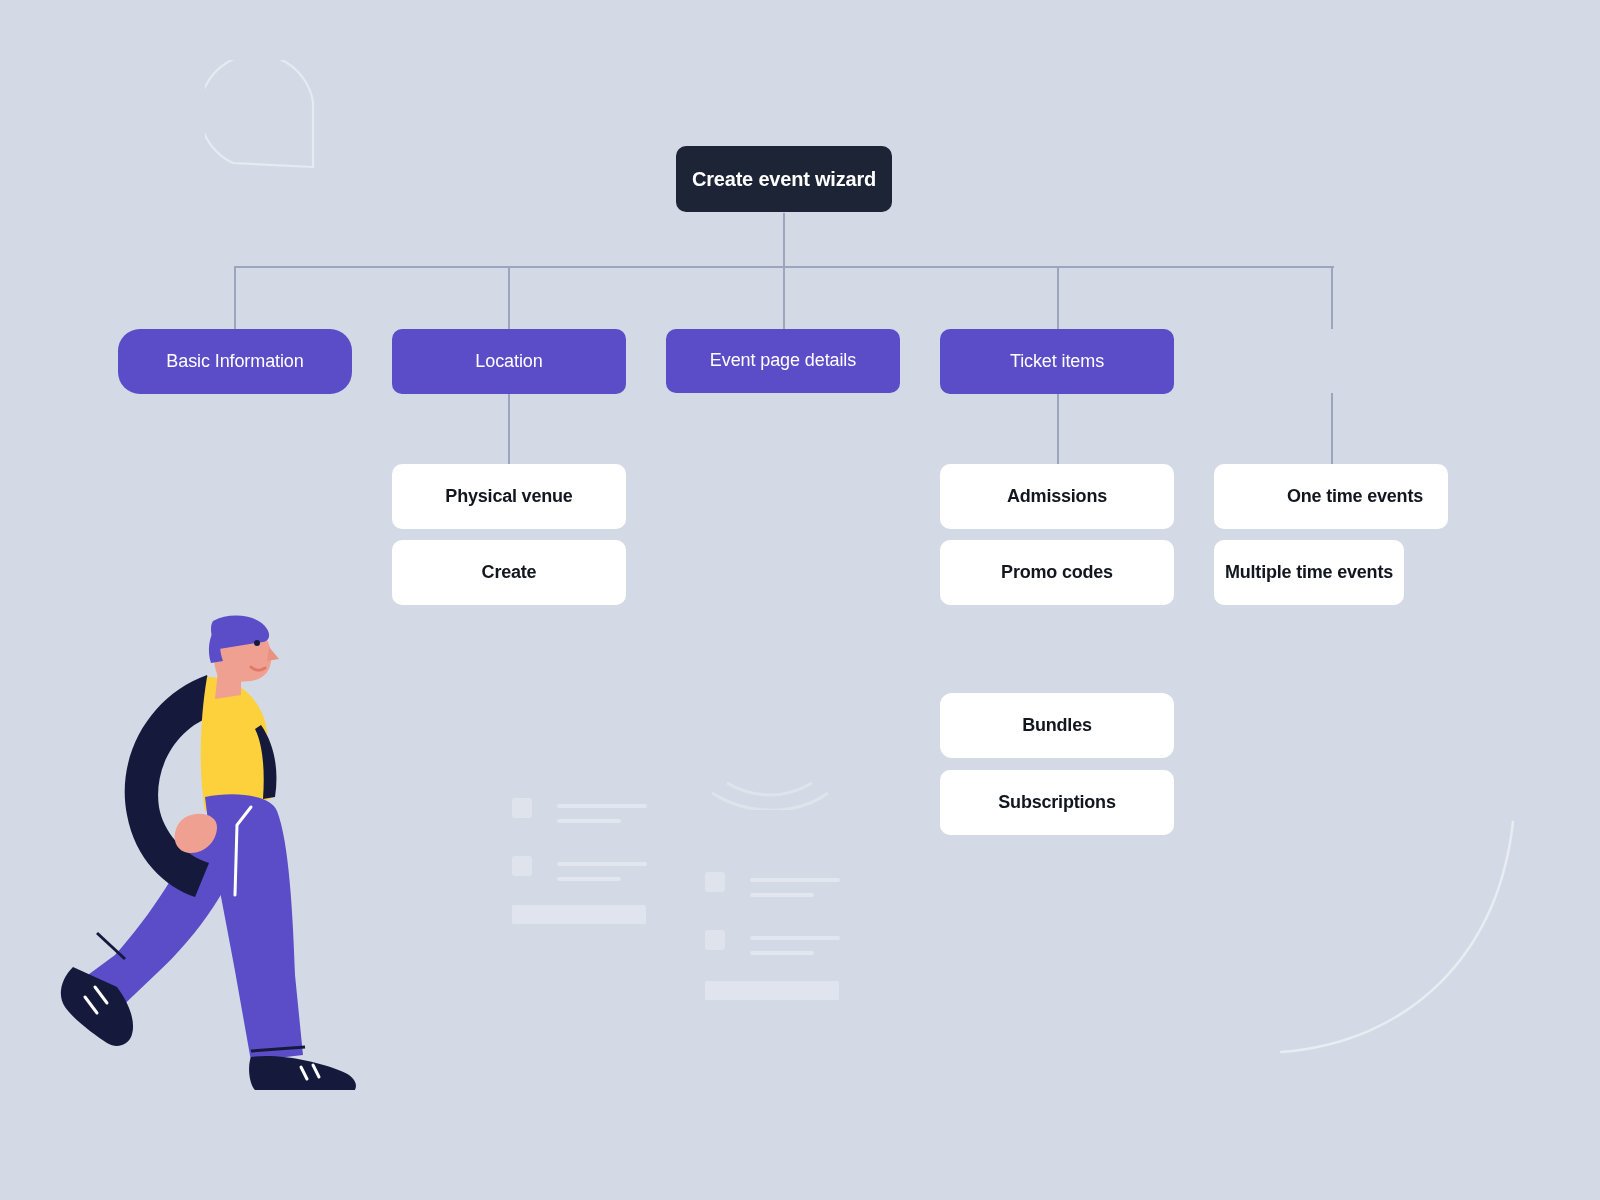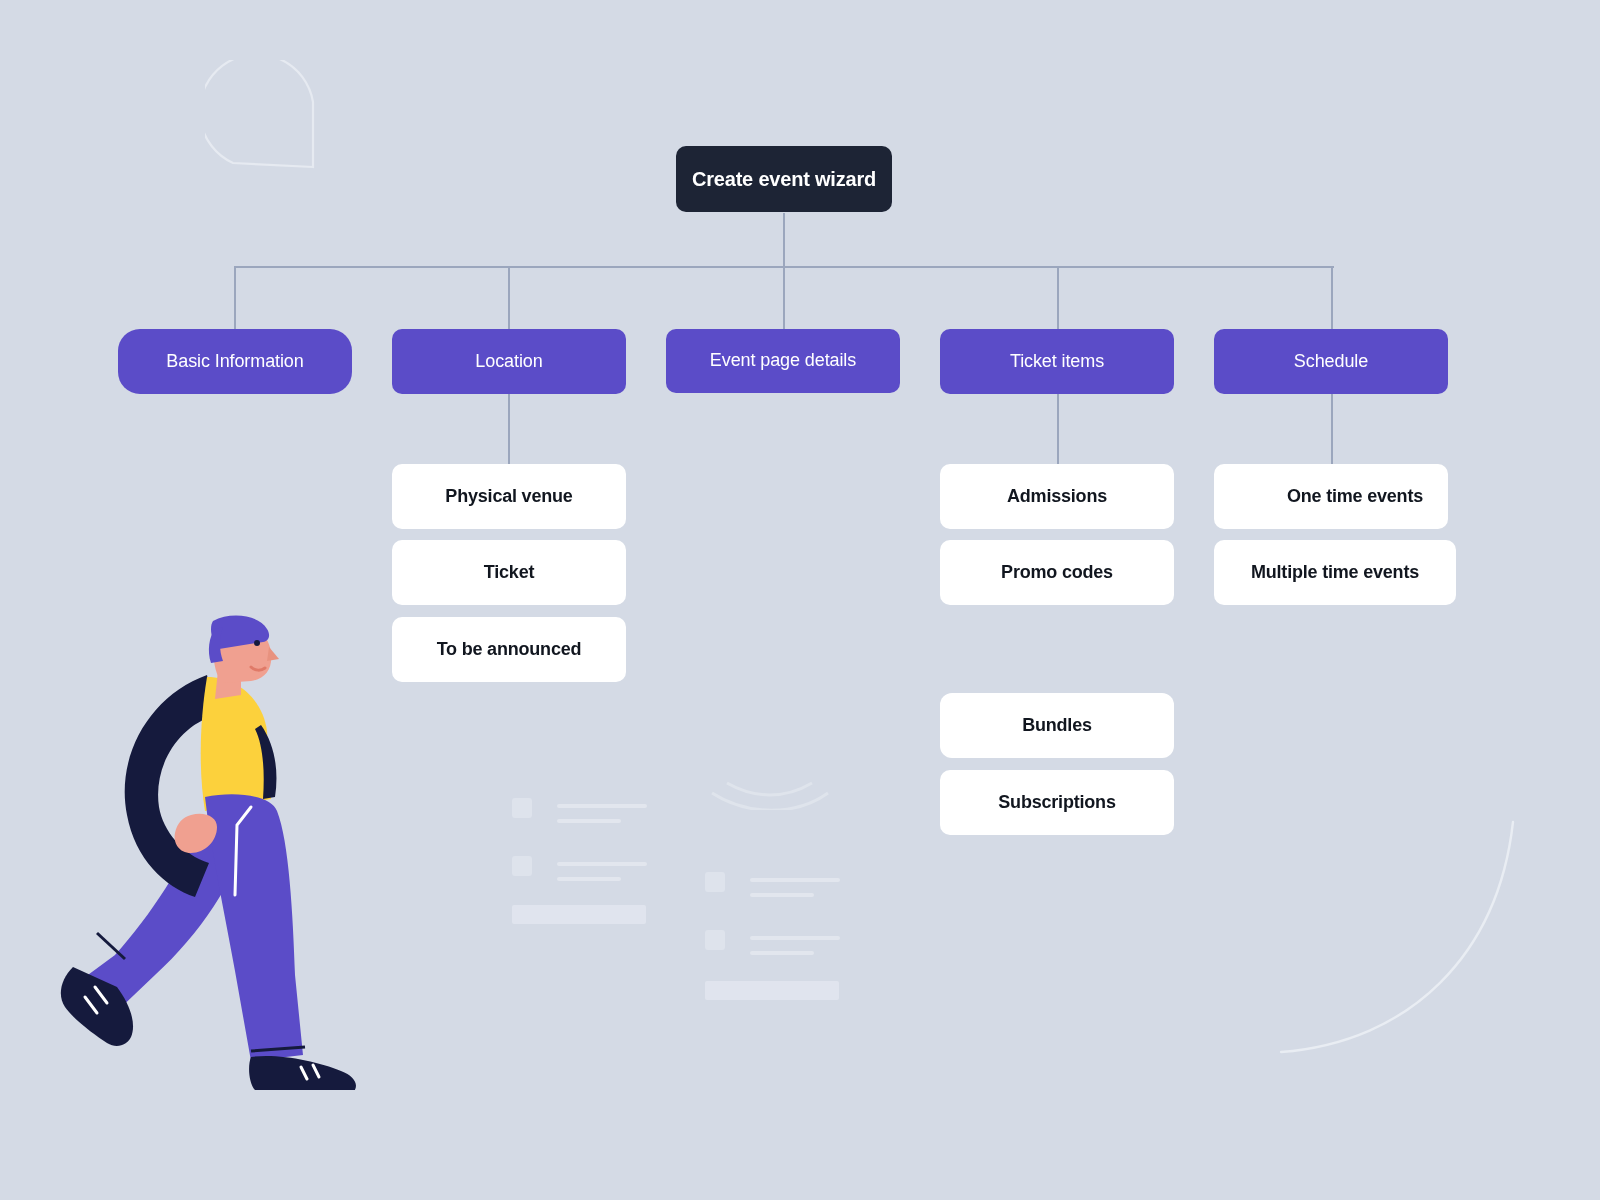--- a/index.html
+++ b/index.html
@@ -152,33 +152,31 @@
   <div class="node node-root" style="left:676px;top:146px;width:216px;height:66px;">Create event wizard</div>
 
   <div class="node node-section" style="left:118px;top:329px;width:234px;height:65px;border-radius:22px;">Basic Information</div>
 
   <div class="node node-section" style="left:392px;top:329px;width:234px;height:65px;">Location</div>
 
   <div class="node node-section" style="left:666px;top:329px;width:234px;height:64px;">Event page details</div>
 
   <div class="node node-section" style="left:940px;top:329px;width:234px;height:65px;">Ticket items</div>
 
-  <div class="node node-section" style="left:1214px;top:329px;width:234px;height:65px;">Schedule</div>
 
   <div class="node node-leaf" style="left:392px;top:464px;width:234px;height:65px;">Physical venue</div>
-  <div class="node node-leaf" style="left:392px;top:540px;width:234px;height:65px;">Ticket</div>
-  <div class="node node-leaf" style="left:392px;top:617px;width:234px;height:65px;">To be announced</div>
+  <div class="node node-leaf" style="left:392px;top:540px;width:234px;height:65px;">Create</div>
 
   <div class="node node-leaf" style="left:940px;top:464px;width:234px;height:65px;">Admissions</div>
   <div class="node node-leaf" style="left:940px;top:540px;width:234px;height:65px;">Promo codes</div>
   <div class="node node-leaf" style="left:940px;top:693px;width:234px;height:65px;border-radius:12px;">Bundles</div>
   <div class="node node-leaf" style="left:940px;top:770px;width:234px;height:65px;">Subscriptions</div>
 
   <div class="node node-leaf" style="left:1214px;top:464px;width:234px;height:65px;padding-left:48px;">One time events</div>
-  <div class="node node-leaf" style="left:1214px;top:540px;width:242px;height:65px;">Multiple time events</div>
+  <div class="node node-leaf" style="left:1214px;top:540px;width:190px;height:65px;">Multiple time events</div>
 
   <svg id="illustration" viewBox="0 0 320 475" xmlns="http://www.w3.org/2000/svg">
 
     <path d="M150 200 C 128 250 96 300 60 340 L 22 368 L 58 400 L 100 360 C 146 318 178 268 196 216 Z" fill="#5b4cc8"></path>
     <path d="M18 352 C 6 364 2 380 10 392 C 20 406 40 420 52 428 C 62 434 72 430 76 422 C 82 408 74 388 62 372 Z" fill="#151a3d"></path>
     <path d="M40 372 L 52 388" stroke="#ffffff" stroke-width="3" stroke-linecap="round"></path>
     <path d="M30 382 L 42 398" stroke="#ffffff" stroke-width="3" stroke-linecap="round"></path>
     <path d="M42 318 L 70 344" stroke="#151a3d" stroke-width="3"></path>
 
     <path d="M152 60 C 96 80 60 140 72 200 C 80 244 110 272 140 282 L 154 248

